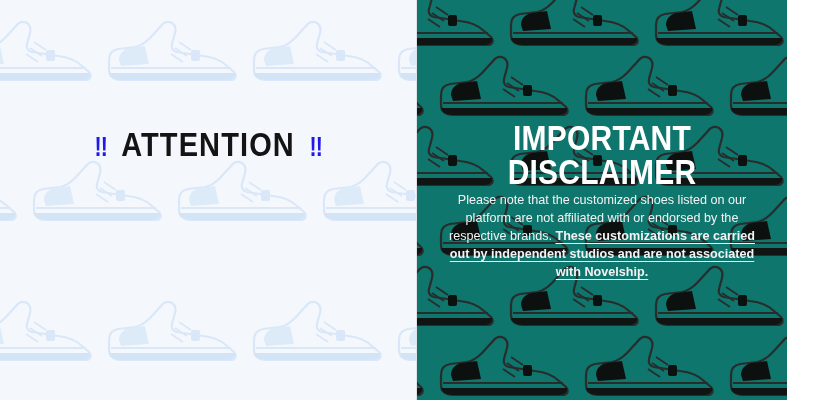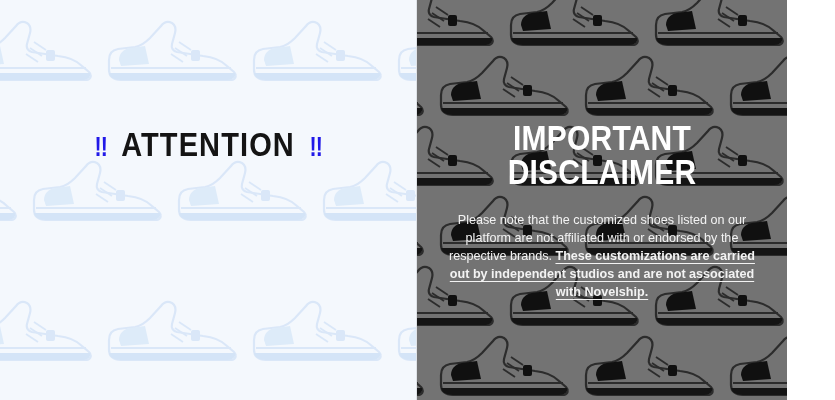--- a/index.html
+++ b/index.html
@@ -94,21 +94,21 @@
   }
   .attn-body .emph {
     font-weight: 700;
     text-decoration: underline;
     text-underline-offset: 2.5px;
   }
 
   
   #panel-disclaimer {
     width: 370px;
-    background: #737373;
+    background: #0f766e;
   }
   #panel-disclaimer .panel-inner {
     padding: 0 32px;
     justify-content: flex-start;
     padding-top: 120px;
   }
 
   .disc-title {
     color: #ffffff;
     font-size: 30px;
@@ -120,21 +120,21 @@
     transform: scaleY(1.18);
     transform-origin: top center;
   }
   .disc-title .line { display: block; }
 
   .disc-body {
     color: #f3f3f3;
     font-size: 12.6px;
     line-height: 18px;
     max-width: 318px;
-    margin-top: 20px;
+    margin-top: 0;
     font-family: "Liberation Sans", sans-serif;
   }
   .disc-body .emph {
     font-weight: 700;
     text-decoration: underline;
     text-underline-offset: 2.5px;
   }
 </style>
 </head>
 <body>

